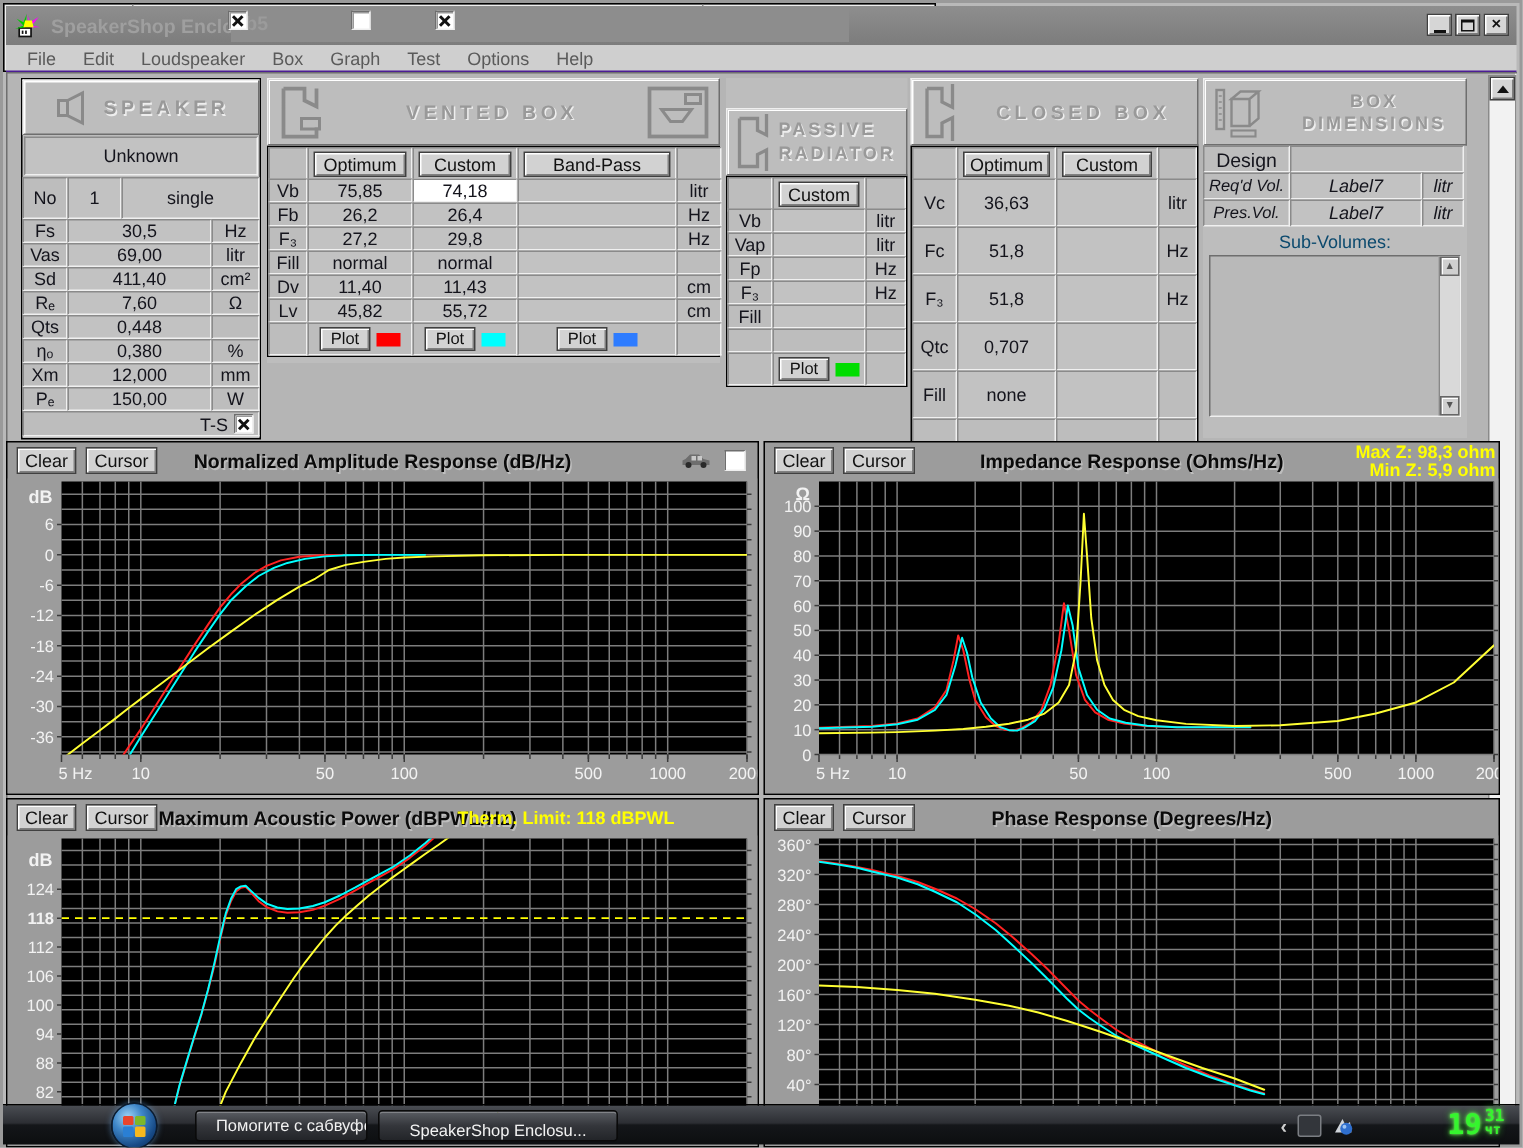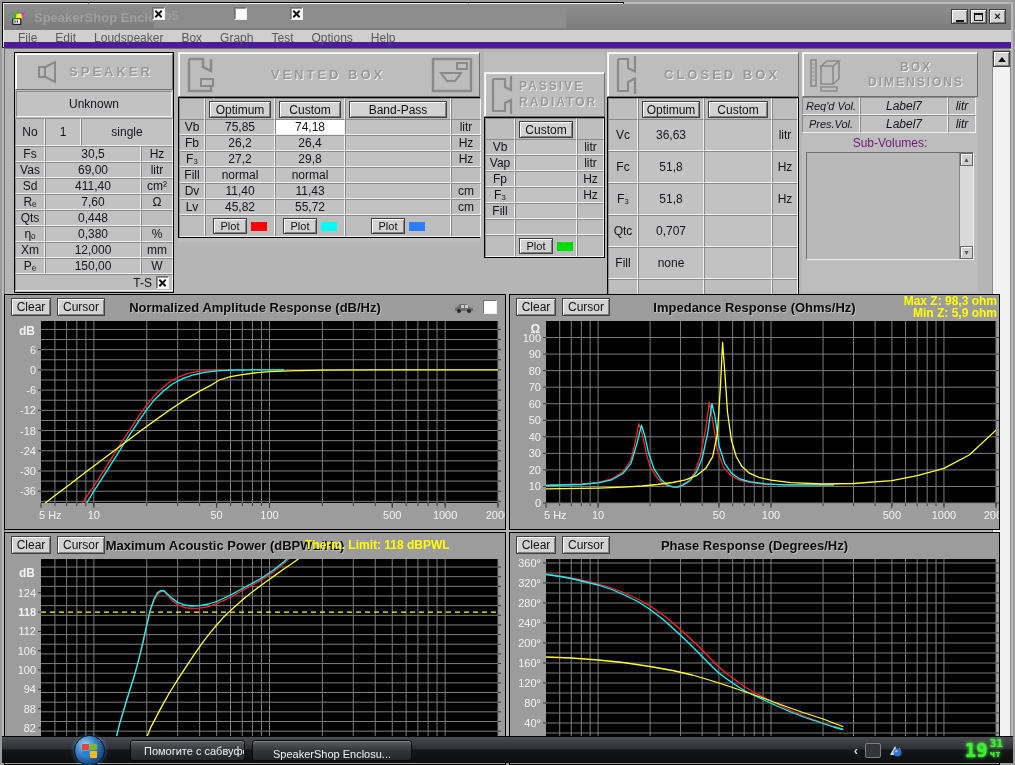--- a/index.html
+++ b/index.html
@@ -16,21 +16,21 @@
   #title-file { position:absolute; left:148px; top:4px; font-size:13px; font-weight:bold; color:#9b9b9b; }
   #winbtns { position:absolute; right:5px; top:5px; display:flex; gap:2px; }
   .wbtn { width:17px; height:15px; background:#d6d6d6; border:1px solid #404040;
     box-shadow:inset 1px 1px 0 #fff, inset -1px -1px 0 #7c7c7c;
     display:flex; align-items:center; justify-content:center; font-size:11px; font-weight:bold; color:#111; line-height:1; }
   .wbtn .minbar { width:8px; height:2px; background:#111; margin-top:8px; }
   .wbtn .maxbox { width:9px; height:8px; border:1px solid #111; border-top-width:2px; }
 
   
   #menubar { position:absolute; left:2px; top:28px; right:2px; height:18px; background:#cfcfcf;
-    display:flex; align-items:flex-start; padding-left:6px; gap:2px; border-bottom:6px solid #4c1d95; }
+    display:flex; align-items:flex-end; padding-left:6px; gap:2px; border-bottom:1px solid #4c1d95; }
   .menu-item { font-size:12px; color:#5a5a5a; padding:1px 8px; }
 
   
   #client { position:absolute; left:2px; top:46px; right:2px; height:692px; background:#b5b5b5;
     box-shadow:inset 1px 1px 0 #6f6f6f, inset -1px -1px 0 #e8e8e8; }
 
   
   .panel { position:absolute; background:#bdbdbd; }
   .phead { background:#bdbdbd; border:1px solid; border-color:#efefef #6e6e6e #6e6e6e #efefef;
     box-shadow:inset 1px 1px 0 #fff; display:flex; align-items:center; position:relative; }
@@ -491,32 +491,36 @@
         <rect x="2" y="4" width="5" height="26" fill="none" stroke="#8a8a8a" stroke-width="1.6"></rect>
         <path d="M3.5 8 h2 M3.5 12 h2 M3.5 16 h2 M3.5 20 h2 M3.5 24 h2" stroke="#8a8a8a" stroke-width="1"></path>
         <path d="M12 10 l6-5 h12 l-6 5 z M12 10 h12 v18 h-12 z M24 28 l6-5 v-18" fill="none" stroke="#8a8a8a" stroke-width="1.6"></path>
         <rect x="12" y="31" width="16" height="4" fill="none" stroke="#8a8a8a" stroke-width="1.4"></rect>
       </svg>
       <span class="emboss bd-head-text" style="font-size:12px;letter-spacing:2px;">
         <span>BOX</span><br><span>DIMENSIONS</span>
       </span>
     </div>
     <div class="tablebox" style="border:none;">
+      <div id="bd-design">
+        <div class="cell lbl" style="font-size:13px;">Design</div>
+        <div class="cell blank"></div>
+      </div>
       <div class="bdrow">
           <div class="cell lbl" style="font-size:11px">Req'd Vol.</div>
           <div class="cell">Label7</div>
           <div class="cell unit">litr</div>
         </div>
       <div class="bdrow">
           <div class="cell lbl" style="font-size:11px">Pres.Vol.</div>
           <div class="cell">Label7</div>
           <div class="cell unit">litr</div>
         </div>
     </div>
-    <div id="subvol-label" style="margin-top:3px;color:#701a75;">Sub-Volumes:</div>
+    <div id="subvol-label" style="margin-top:3px;color:#0c4a6e;">Sub-Volumes:</div>
     <div id="subvol-box">
       <div class="mini-sb">
         <div class="sbtn" style="top:0">▲</div>
         <div class="sbtn" style="bottom:0">▼</div>
       </div>
     </div>
   </div>
 
   <div id="p-graphopts">
     <div id="go-title">

